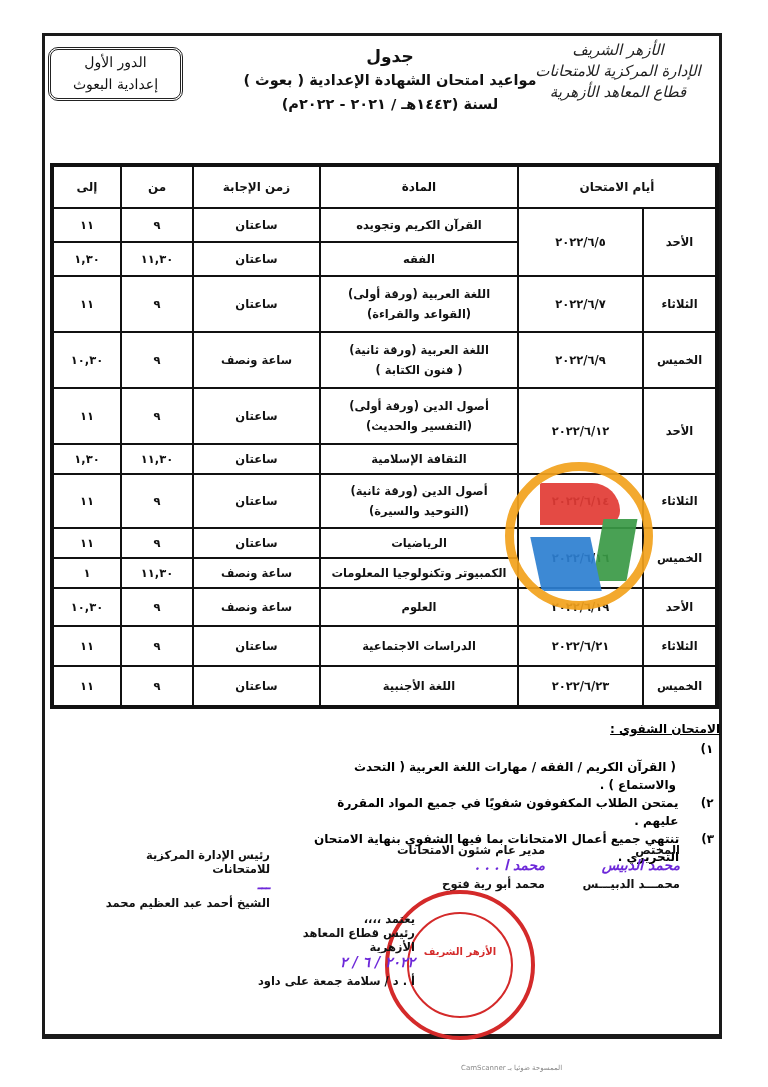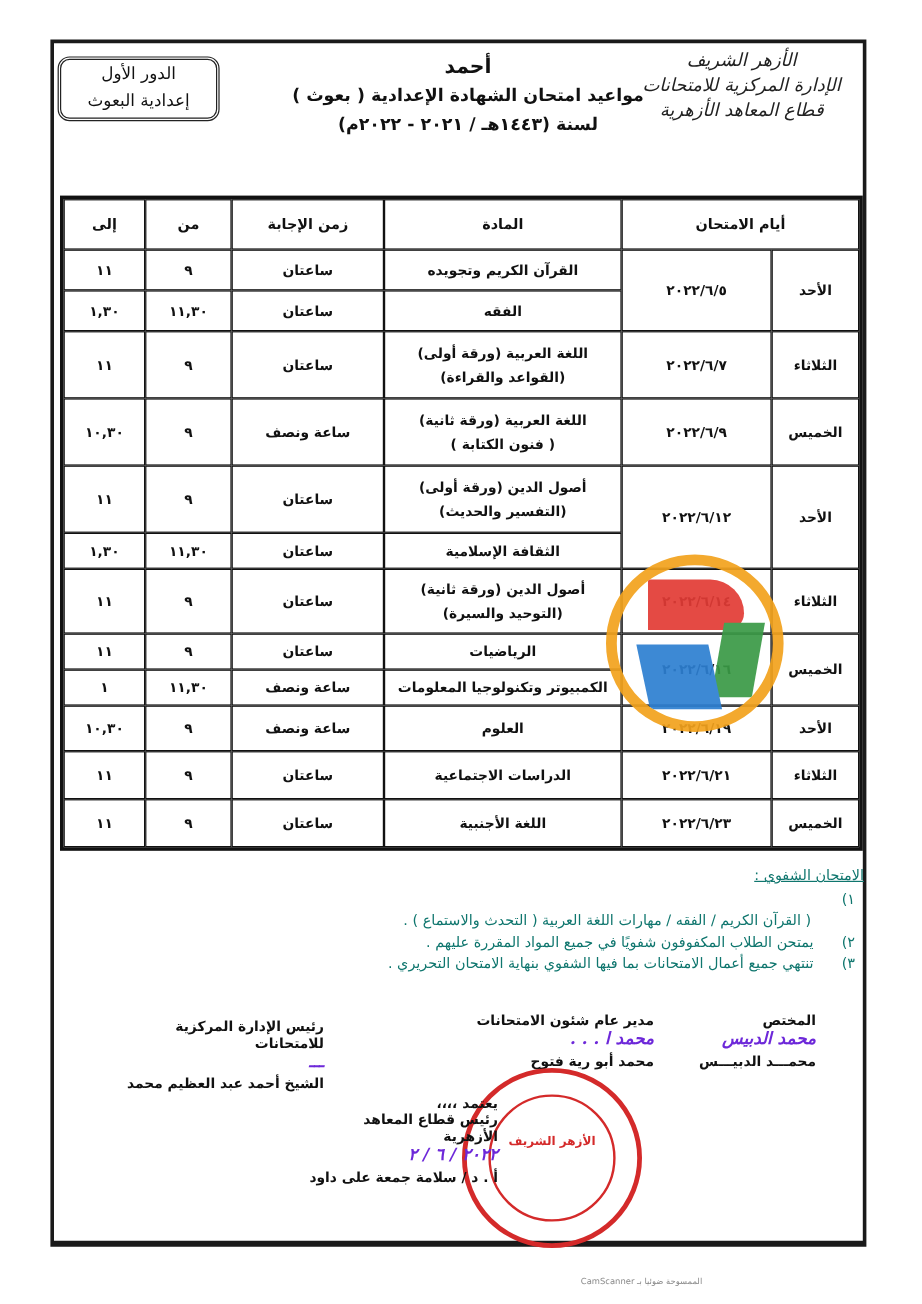--- a/index.html
+++ b/index.html
@@ -33,21 +33,21 @@
     table-layout:fixed; direction:rtl;
   }
   table.sched td, table.sched th {
     border:1.5px solid #111; text-align:center; vertical-align:middle;
     font-weight:bold; font-size:11.5px; padding:0 3px; box-sizing:border-box;
   }
   table.sched th { height:42px; font-size:12px; }
   .sub2 { line-height:20px; }
   .notes {
     position:absolute; right:48px; top:722px; width:420px; direction:rtl;
-    font-weight:normal; font-size:12px; color:#0f766e;
+    font-weight:bold; font-size:12px; color:#000000;
   }
   .notes .title { text-decoration:underline; margin-bottom:4px; }
   .notes .item { display:flex; gap:22px; line-height:18px; padding-right:6px; }
   .notes .item .num { width:14px; text-align:center; }
   .notes .sub { padding-right:44px; line-height:18px; }
   .sig { position:absolute; text-align:right; font-weight:bold; font-size:11.5px; direction:rtl; color:#111; }
   .sig .line { height:20px; }
   .handwrite { font-family:"DejaVu Serif", serif; font-style:italic; color:#6d28d9; font-size:14px; }
   .stamp {
     position:absolute; left:385px; top:890px; width:150px; height:150px; border-radius:50%;
@@ -63,36 +63,36 @@
   }
   .watermark {
     position:absolute; left:505px; top:462px; width:148px; height:148px; border-radius:50%;
     border:9px solid #f2a21d; box-sizing:border-box; opacity:0.92; overflow:hidden;
     pointer-events:none;
   }
   .wm-red { position:absolute; left:26px; top:12px; width:80px; height:42px; background:#e23b35; border-radius:0 40px 20px 0; }
   .wm-green { position:absolute; left:84px; top:48px; width:34px; height:62px; background:#3a9a46; transform:skewX(-10deg); }
   .wm-blue { position:absolute; left:22px; top:66px; width:60px; height:54px; background:#2d7fd1; transform:skewX(12deg); }
   .footer-note {
-    position:absolute; left:484px; top:1064px; font-size:7px; color:#888; direction:rtl;
+    position:absolute; left:461px; top:1064px; font-size:7px; color:#888; direction:rtl;
   }
 </style>
 </head>
 <body>
 
 <div class="frame"></div>
 
 <div class="header-logo">
   <div>الأزهر الشريف</div>
   <div>الإدارة المركزية للامتحانات</div>
   <div>قطاع المعاهد الأزهرية</div>
 </div>
 
 <div class="header-title">
-  <div class="t1">أحمد</div>
+  <div class="t1">جدول</div>
   <div>مواعيد امتحان الشهادة الإعدادية ( بعوث )</div>
   <div>لسنة (١٤٤٣هـ / ٢٠٢١ - ٢٠٢٢م)</div>
 </div>
 
 <div class="round-box">
   <div>الدور الأول</div>
   <div>إعدادية البعوث</div>
 </div>
 
 <table class="sched">

